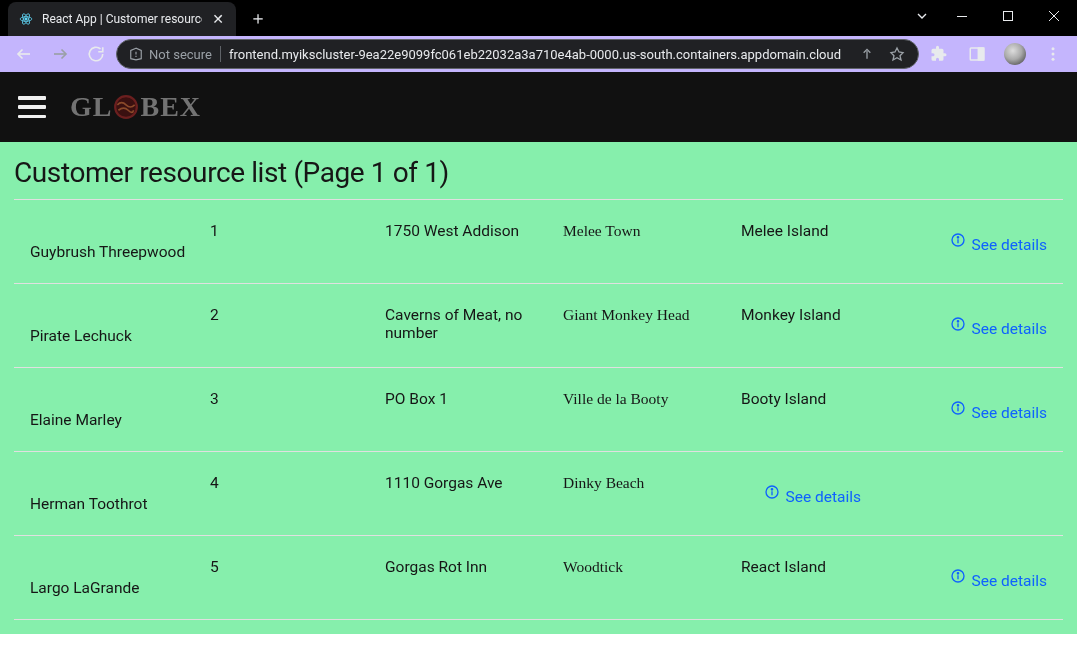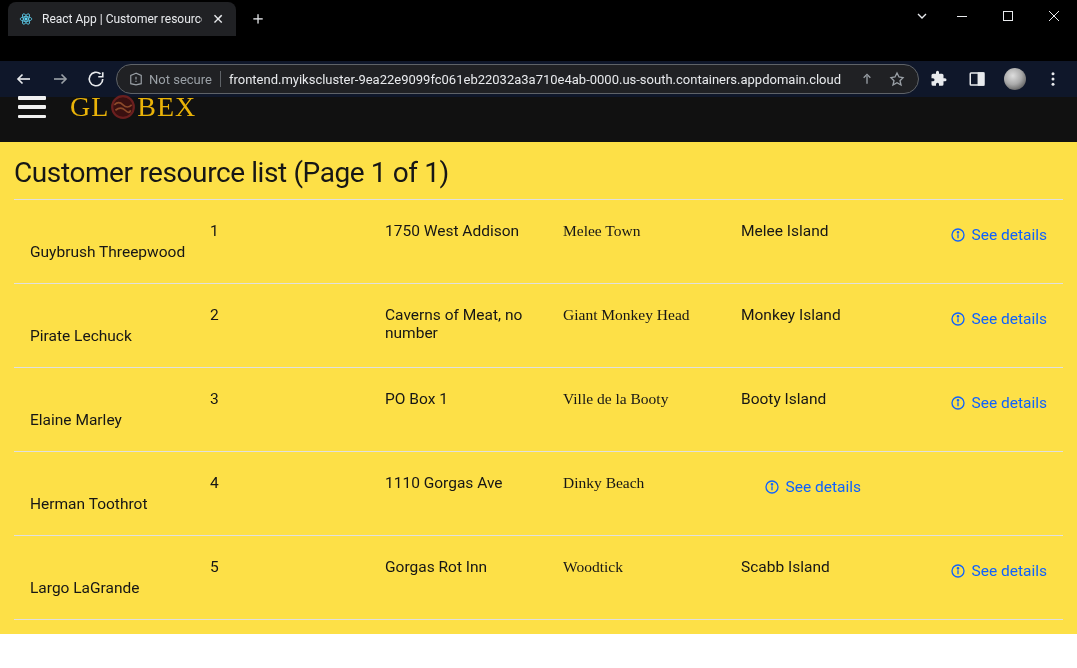--- a/index.html
+++ b/index.html
@@ -79,26 +79,25 @@
     }
     .win-ctl svg { width: 12px; height: 12px; }
     .chevron-ctl {
       width: 34px;
       display: flex; align-items: center; justify-content: center;
       color: #e8eaed;
     }
 
     .nav-row {
       height: 36px;
-      background: #0f172a;
+      background: #c4b5fd;
       display: flex;
       align-items: center;
       padding: 8px 8px;
       gap: 4px;
-      margin-top: 25px;
     }
     .nav-btn {
       width: 32px; height: 32px;
       display: flex; align-items: center; justify-content: center;
       color: #9aa0a6;
       cursor: pointer;
       border-radius: 50%;
     }
     .nav-btn.active { color: #e8eaed; }
     .nav-btn svg { width: 18px; height: 18px; }
@@ -170,38 +169,38 @@
       cursor: pointer;
     }
     .hamburger span {
       display: block; height: 3.5px; width: 100%;
       background: #f0f0f0;
       border-radius: 1px;
     }
     .logo {
       display: flex; align-items: center;
       font-family: Georgia, "Times New Roman", serif;
-      font-weight: 400;
+      font-weight: 700;
       font-size: 28px;
-      color: #eab308;
+      color: #737373;
       letter-spacing: 1px;
     }
     .logo-globe {
       display: inline-flex;
       align-items: center;
       justify-content: center;
       width: 28px; height: 28px;
       vertical-align: middle;
     }
     .logo-globe svg { width: 26px; height: 26px; }
 
     
     .content {
       padding: 14px;
-      background: #fde047;
+      background: #86efac;
     }
     .page-title {
       font-size: 28px;
       font-weight: 400;
       color: #161616;
       letter-spacing: -0.4px;
       margin-bottom: 10px;
     }
     .list {
       border-top: 1px solid #e0e0e0;
@@ -221,21 +220,21 @@
     .col-region { flex: 1; padding-right: 12px; }
     .col-action {
       width: 120px;
       display: flex; align-items: center; justify-content: flex-end;
       gap: 6px;
       color: #0f62fe;
       cursor: pointer;
       padding-top: 4px;
     }
     .col-action svg { width: 16px; height: 16px; }
-    .col-action span { font-size: 15.5px; }
+    .col-action span { font-size: 15.5px; margin-top: 10px; }
   </style>
 </head>
 <body>
 
 <div class="browser-chrome">
   <div class="tab-row">
     <div class="tab">
       <span class="tab-favicon">
         <svg viewBox="0 0 24 24" fill="none" stroke="#61dafb" stroke-width="1.3">
           <circle cx="12" cy="12" r="2" fill="#61dafb"></circle>
@@ -427,21 +426,21 @@
             <circle cx="12" cy="8" r="1" fill="#0f62fe"></circle>
       </svg>
       <span>See details</span>
     </div>
       </div>
       <div class="row">
     <div class="col-name">Largo LaGrande</div>
     <div class="col-id">5</div>
     <div class="col-addr">Gorgas Rot Inn</div>
     <div class="col-city">Woodtick</div>
-    <div class="col-region">Scabb Island</div>
+    <div class="col-region">React Island</div>
     <div class="col-action">
       <svg viewBox="0 0 24 24" fill="none" stroke="#0f62fe" stroke-width="2">
         <circle cx="12" cy="12" r="9"></circle>
             <line x1="12" y1="11" x2="12" y2="17"></line>
             <circle cx="12" cy="8" r="1" fill="#0f62fe"></circle>
       </svg>
       <span>See details</span>
     </div>
       </div>
     </div>

